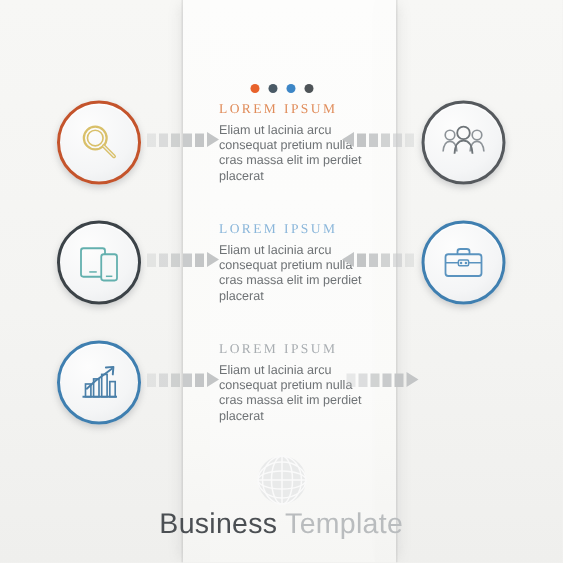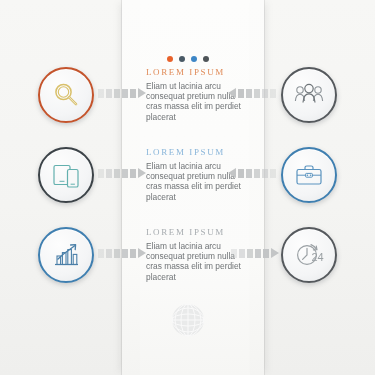--- a/index.html
+++ b/index.html
@@ -265,39 +265,34 @@
 
     <div class="arrow to-right arrow-right-3">
       <span class="seg" style="opacity:.35"></span>
       <span class="seg" style="opacity:.55"></span>
       <span class="seg" style="opacity:.75"></span>
       <span class="seg" style="opacity:.9"></span>
       <span class="seg"></span>
       <span class="head"></span>
     </div>
 
-    <div class="circle right" style="border:2px solid #55595d">
-      <svg width="34" height="30" viewBox="0 0 34 30">
-        <circle cx="15" cy="15" r="9.4" fill="none" stroke="#9aa0a4" stroke-width="1.2"></circle>
-        <path d="M15 8.4 V15 L10.6 19.4" fill="none" stroke="#9aa0a4" stroke-width="1.2" stroke-linecap="round"></path>
-        <path d="M19 4.6 A11 11 0 0 1 24.6 9.4" fill="none" stroke="#9aa0a4" stroke-width="1.2" stroke-linecap="round"></path>
-        <path d="M21.4 9.8 L24.9 9.7 L24.3 6.2" fill="none" stroke="#9aa0a4" stroke-width="1.2" stroke-linejoin="round" stroke-linecap="round"></path>
-        <text x="19.4" y="21.4" font-family="Liberation Sans, sans-serif" font-size="11" fill="#9aa0a4">24</text>
-      </svg>
-    </div>
   </div>
 
   <div class="globe">
     <svg width="42" height="42" viewBox="0 0 42 42">
       <circle cx="21" cy="21" r="16" fill="#e9eaea"></circle>
       <g stroke="#fafafa" stroke-width="1" fill="none">
         <ellipse cx="21" cy="21" rx="7" ry="16"></ellipse>
         <ellipse cx="21" cy="21" rx="13" ry="16"></ellipse>
         <line x1="21" y1="5" x2="21" y2="37"></line>
         <line x1="5" y1="21" x2="37" y2="21"></line>
         <ellipse cx="21" cy="21" rx="16" ry="6"></ellipse>
         <ellipse cx="21" cy="21" rx="16" ry="12"></ellipse>
       </g>
     </svg>
   </div>
 
+  <div class="footer">
+    <span class="f-strong">Business</span>
+    <span class="f-light">Template</span>
+  </div>
 
 </div>
 
 </body></html>

